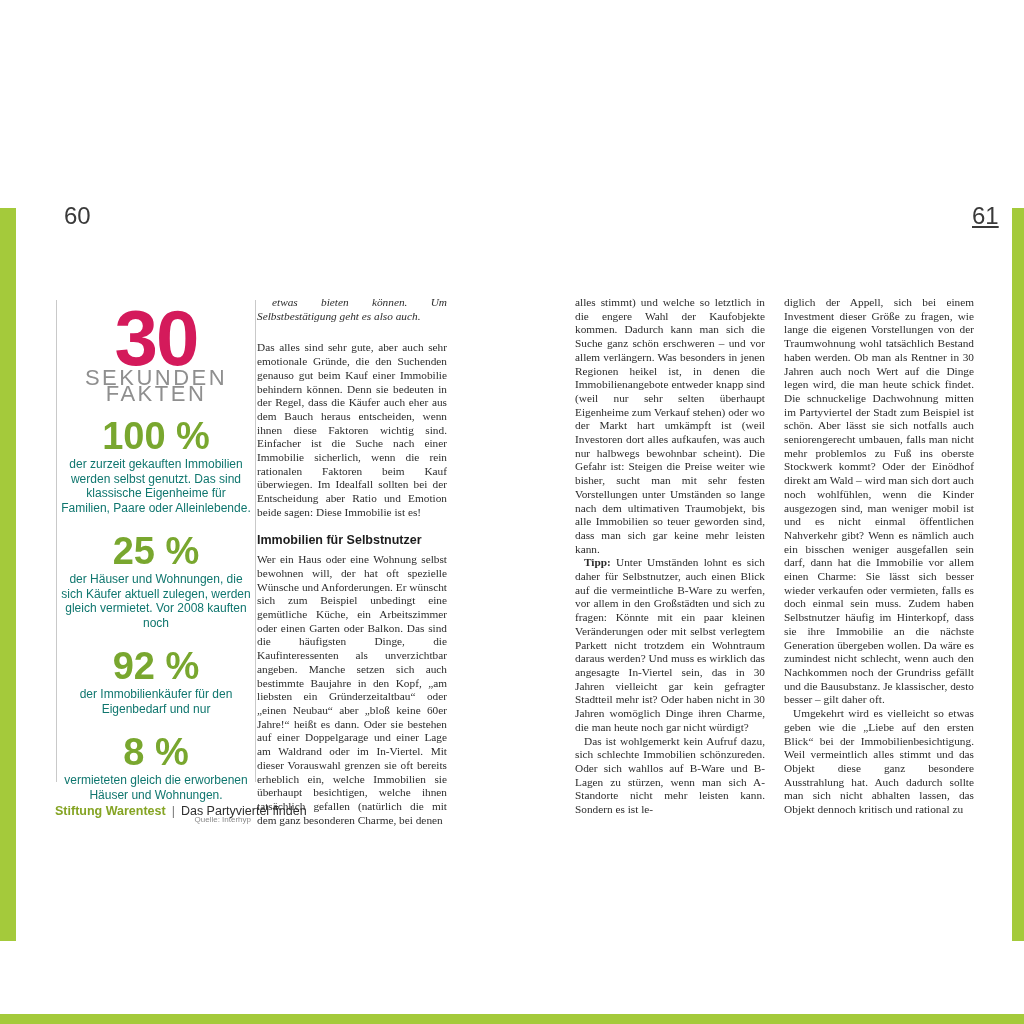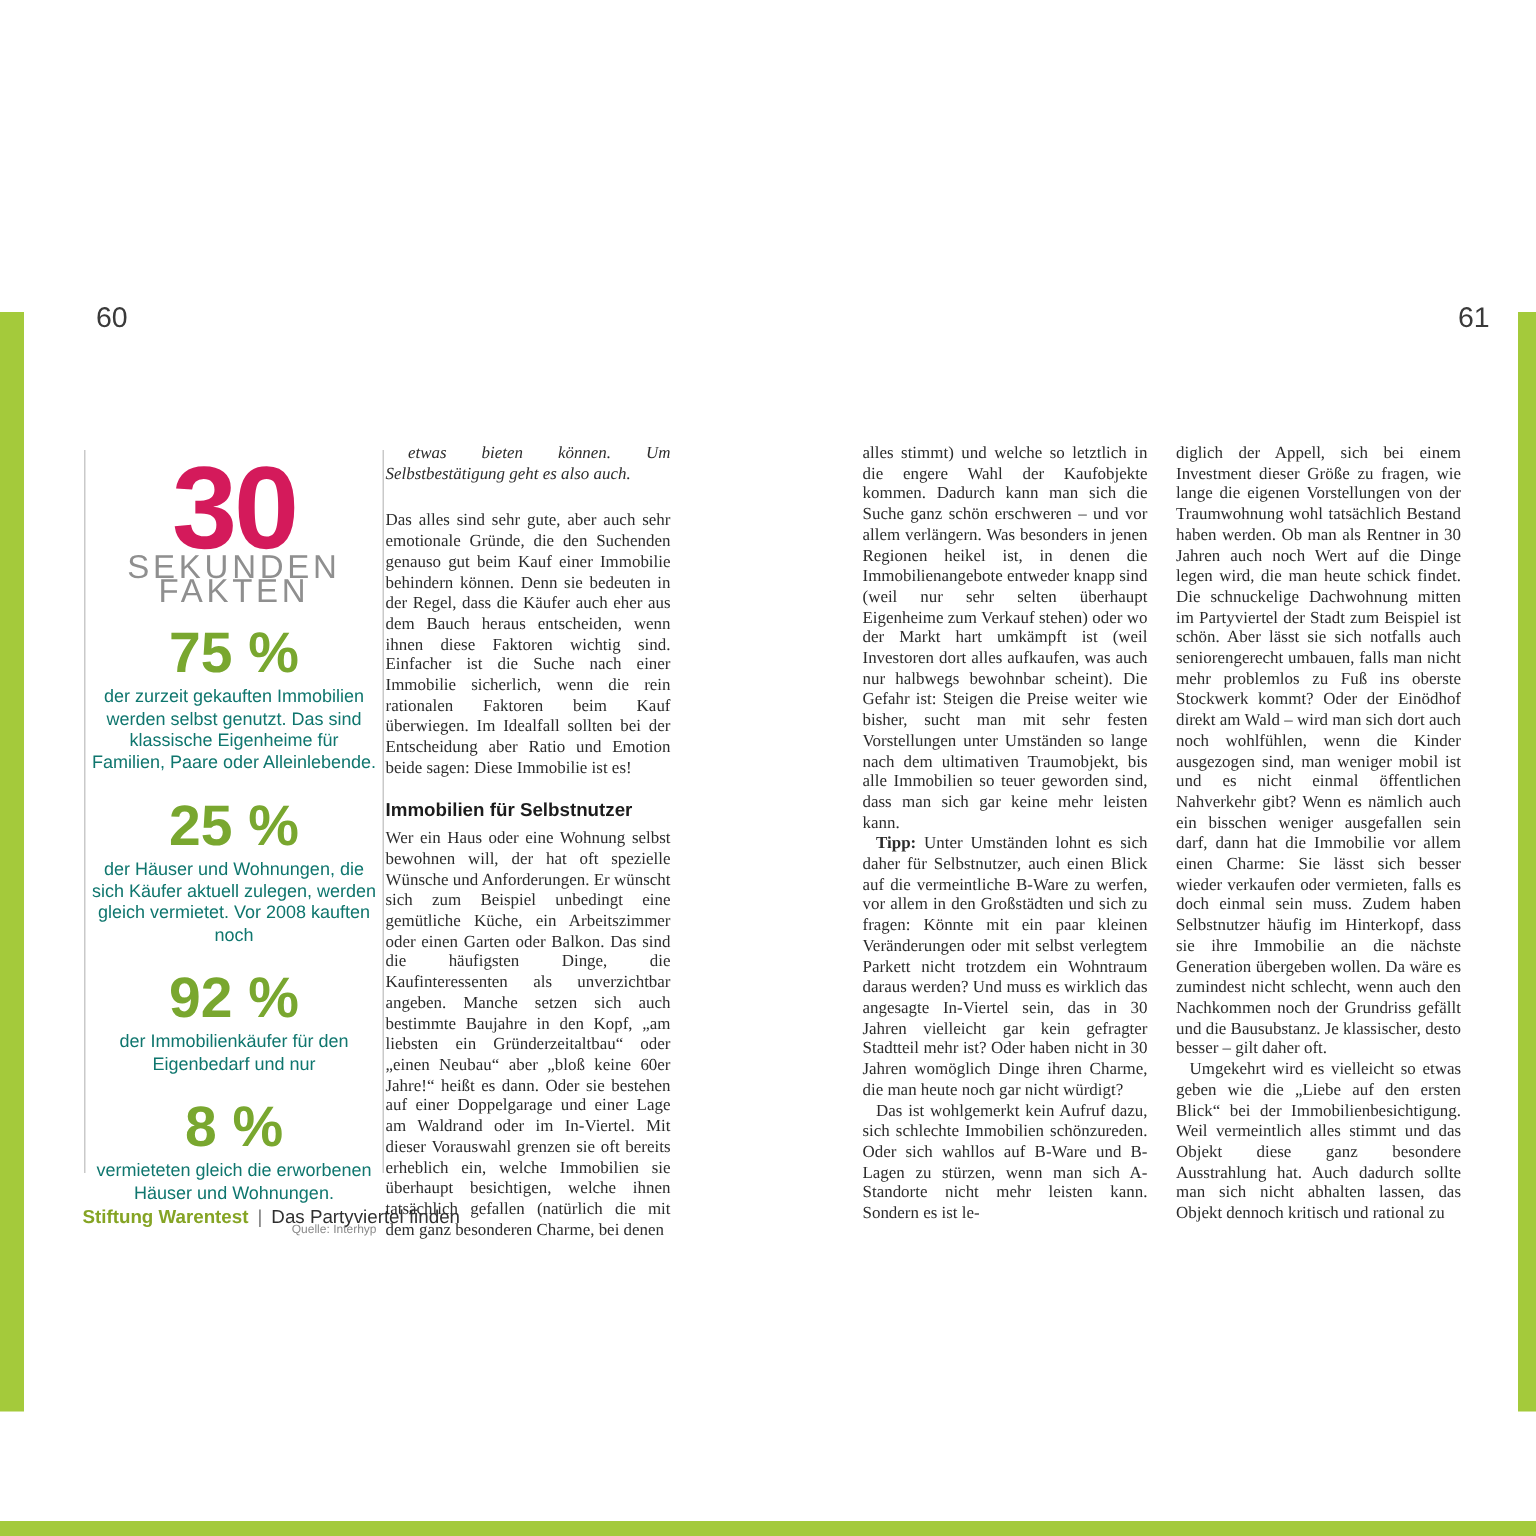--- a/index.html
+++ b/index.html
@@ -7,23 +7,23 @@
        font-family:"Liberation Sans",sans-serif;}
   .spread{position:absolute;inset:0;background:#ffffff;}
 
   
   .bar{position:absolute;background:#a4ca3b;}
   .bar-left{left:0;top:208px;width:16px;height:733px;}
   .bar-right{left:1012px;top:208px;width:12px;height:733px;}
   .bar-bottom{left:0;top:1014px;width:1024px;height:10px;}
 
   
-  .pagenum{position:absolute;font-size:19px;color:#3a3a3a;}
+  .pagenum{position:absolute;font-size:24px;color:#3a3a3a;}
   .pagenum-left{left:64px;top:202px;}
-  .pagenum-right{left:972px;top:202px;}
+  .pagenum-right{left:972px;top:202px;text-decoration:underline;}
 
   
   .infographic{position:absolute;left:56px;top:300px;width:200px;height:482px;
                border-left:1px solid #c9c9c9;border-right:1px solid #c9c9c9;
                text-align:center;box-sizing:border-box;padding:4px 4px 0 4px;}
   .big-number{font-size:78px;font-weight:bold;letter-spacing:-2px;line-height:64px;
               color:#d41a5b;margin-top:2px;}
   .info-title{font-size:22px;line-height:16px;letter-spacing:2.5px;color:#8f8f8f;}
   .stat{margin-top:19px;}
   .stat:first-child{margin-top:17px;}
@@ -59,21 +59,21 @@
 
   <div class="pagenum pagenum-left">60</div>
   <div class="pagenum pagenum-right">61</div>
 
   <aside class="infographic">
     <div class="big-number">30</div>
     <div class="info-title">SEKUNDEN</div>
     <div class="info-title">FAKTEN</div>
     <div id="stats">
         <div class="stat">
-          <div class="stat-value">75 %</div>
+          <div class="stat-value">100 %</div>
           <div class="stat-caption">der zurzeit gekauften Immobilien werden selbst genutzt. Das sind klassische Eigenheime für Familien, Paare oder Alleinlebende.</div>
         </div>
         <div class="stat">
           <div class="stat-value">25 %</div>
           <div class="stat-caption">der Häuser und Wohnungen, die sich Käufer aktuell zulegen, werden gleich vermietet. Vor 2008 kauften noch</div>
         </div>
         <div class="stat">
           <div class="stat-value">92 %</div>
           <div class="stat-caption">der Immobilienkäufer für den Eigenbedarf und nur</div>
         </div>

